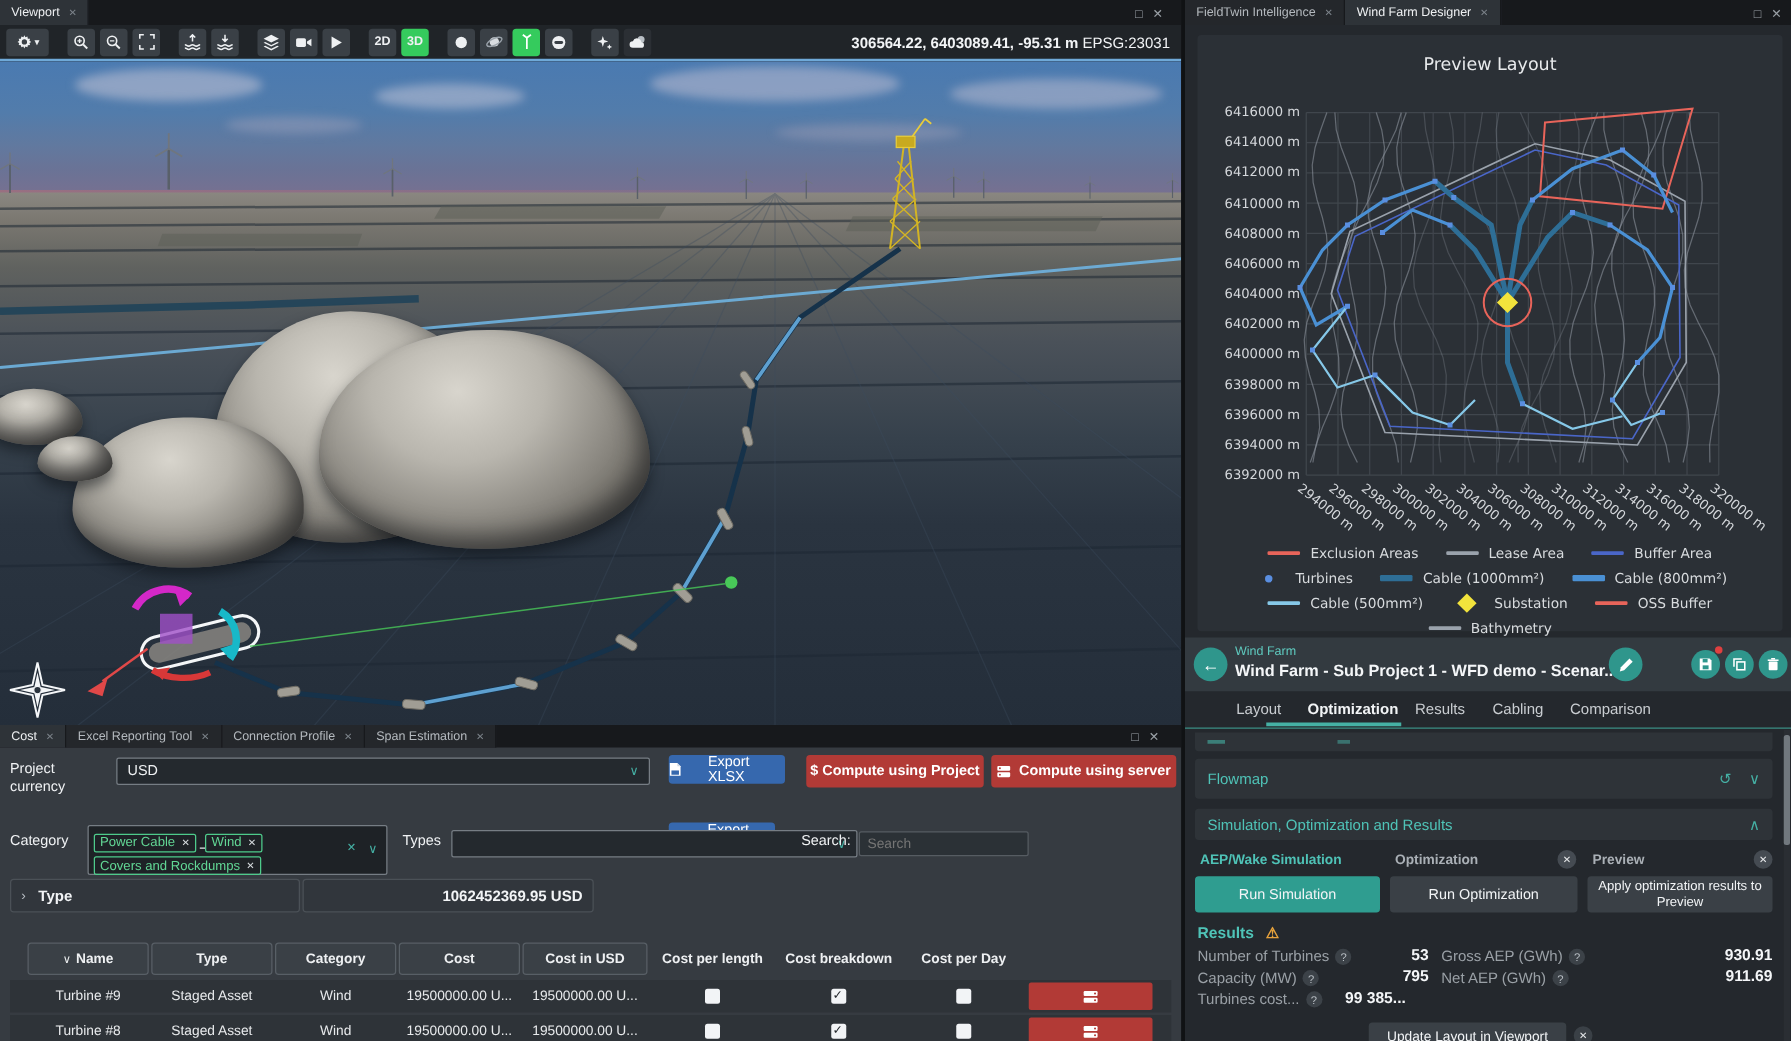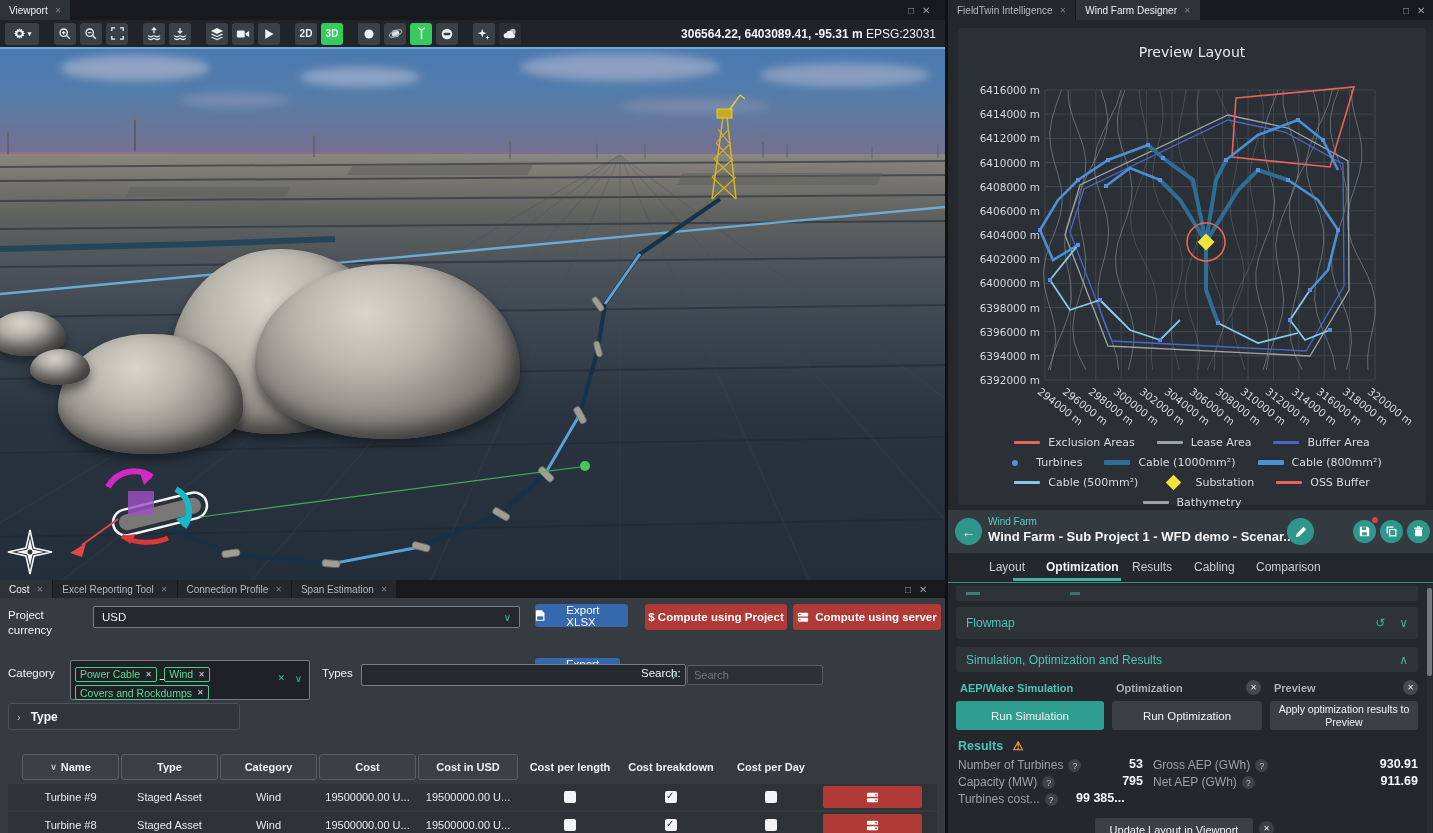--- a/index.html
+++ b/index.html
@@ -432,20 +432,23 @@
     <div class="field-label abs" style="left:322px;top:87px;">Types</div>
     <div class="select" style="left:361px;top:84px;width:325px;height:22px;">
       <span class="chev">∨</span>
     </div>
     <div class="field-label abs" style="left:641px;top:87px;">Search:</div>
     <input class="abs" style="left: 687px; top: 85px; width: 136px; height: 20px; background: rgb(43, 49, 54); border: 1px solid rgb(86, 92, 98); border-radius: 2px; color: rgb(232, 234, 236); font-size: 11px; padding: 0px 6px; font-family: inherit;" placeholder="Search">
 
     <div class="total-cell" style="left:8px;top:123px;width:232px;">
       <span style="margin:0 10px 0 8px;color:#b8bec4;font-size:11px;">›</span>
       <b>Type</b>
+    </div>
+    <div class="total-cell" style="left:242px;top:123px;width:233px;justify-content:flex-end;padding-right:8px;">
+      <b>1062452369.95 USD</b>
     </div>
 
     <div class="th-box" style="left:22px;top:174px;width:97px;">
       <span style="font-weight:normal;font-size:9px;">∨</span>
       <span>Name</span>
     </div>
     <div class="th-box" style="left:121px;top:174px;width:97px;">
         <span>Type</span>
       </div>
     <div class="th-box" style="left:220px;top:174px;width:97px;">

